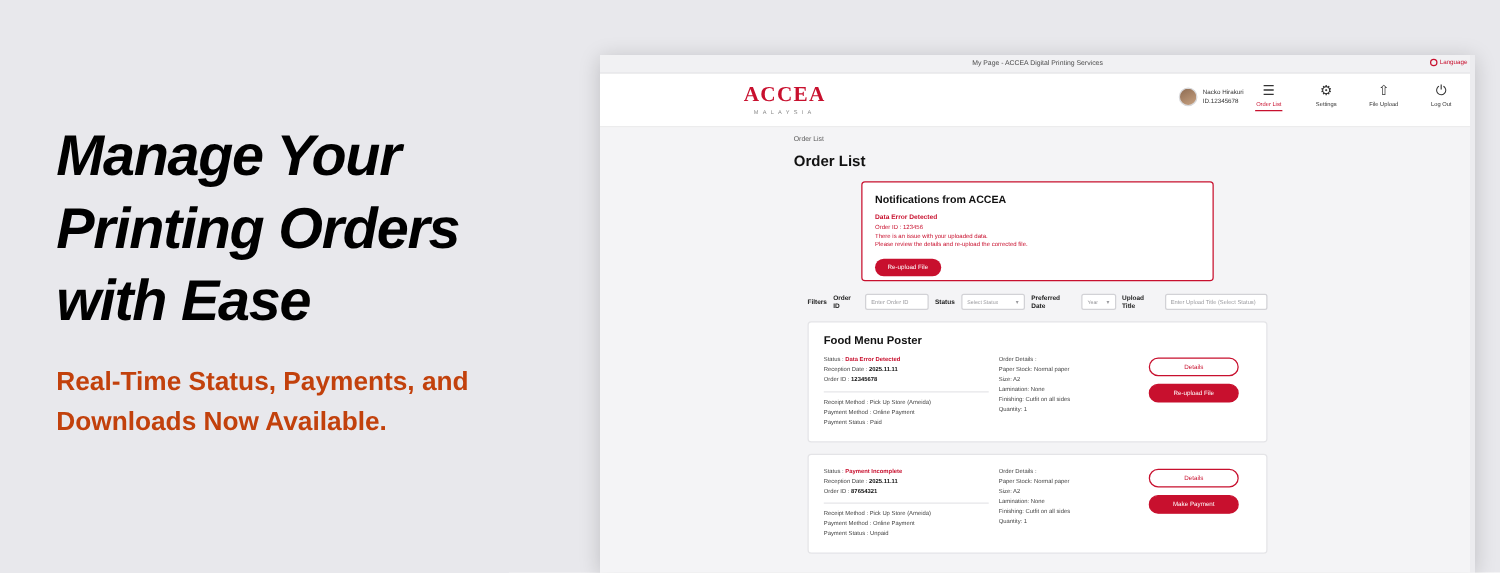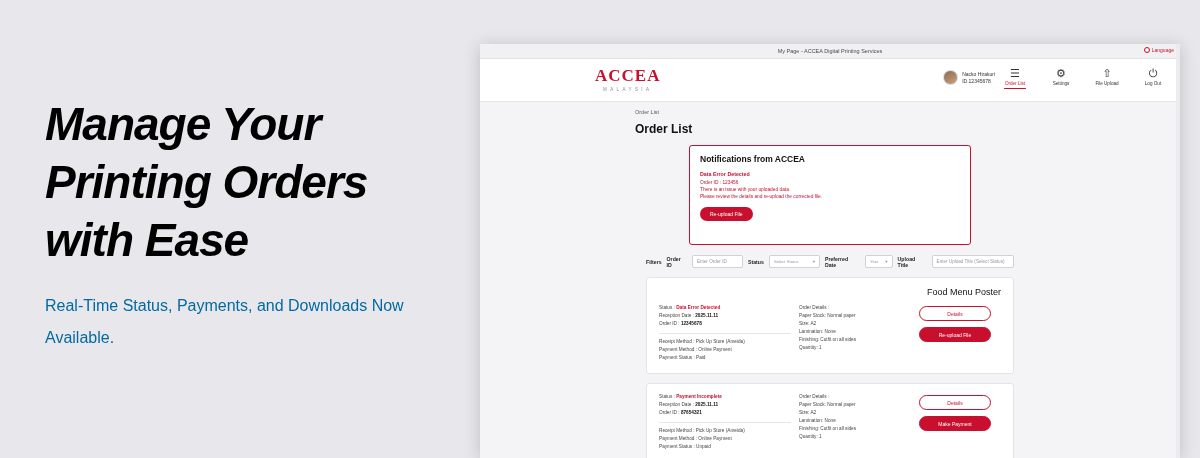--- a/index.html
+++ b/index.html
@@ -16,21 +16,21 @@
     background:#e8e8ec;
     padding:0;
   }
   .headline{
     position:absolute;left:45px;top:95px;width:420px;
     font-size:46px;line-height:58px;font-weight:bold;font-style:italic;
     color:#000000;letter-spacing:-1px;
   }
   .subhead{
     position:absolute;left:45px;top:290px;width:420px;
-    font-size:16px;line-height:32px;color:#0369a1;font-weight:400;
+    font-size:21px;line-height:32px;color:#c2410c;font-weight:700;
   }
   
   .window{
     position:absolute;left:480px;top:44px;width:700px;height:414px;
     background:#fff;
     box-shadow:0 2px 16px rgba(0,0,0,.18);
     overflow:hidden;
   }
   .titlebar{
     height:14px;background:#f1f1f3;border-bottom:1px solid #e2e2e5;
@@ -84,21 +84,21 @@
   .page{
     background:#f4f4f6;height:358px;padding:7px 0 0 0;position:relative;
   }
   .breadcrumb{font-size:5.5px;color:#5a5a5a;margin-left:155px;}
   .page-title{
     font-size:12px;font-weight:bold;color:#111;margin:7px 0 0 155px;
   }
   
   .notif{
     margin:9px auto 0;width:282px;background:#fff;border:1.4px solid #c8102e;
-    border-radius:3px;padding:8px 10px 23px 10px;box-sizing:border-box;
+    border-radius:3px;padding:8px 10px 3px 10px;box-sizing:border-box;
   }
   .notif h3{margin:0 0 7px 0;font-size:8.5px;color:#111;font-weight:bold;}
   .notif .err-title{font-size:5.3px;color:#c8102e;font-weight:bold;margin-bottom:2px;}
   .notif .line{font-size:4.8px;color:#c8102e;line-height:7px;}
   .btn{
     display:inline-block;background:#c8102e;color:#fff;border:none;border-radius:10px;
     font-size:5px;padding:4px 10px;margin-top:7px;cursor:pointer;
     font-family:"Liberation Sans", sans-serif;
   }
   
@@ -111,21 +111,21 @@
     border:1px solid #d2d2d6;background:#fff;border-radius:2px;
     font-size:4.6px;color:#9a9a9e;padding:3px 4px;box-sizing:border-box;
   }
   .sel{display:flex;align-items:center;justify-content:space-between;}
   .sel .cv{font-size:4.2px;}
   
   .order-card{
     margin:9px auto 0;width:368px;background:#fff;border:1px solid #e4e4e7;
     border-radius:3px;padding:9px 12px 11px 12px;box-sizing:border-box;position:relative;
   }
-  .order-card h4{margin:0 0 7px 0;font-size:9px;color:#111;font-weight:normal;text-align:right;}
+  .order-card h4{margin:0 0 7px 0;font-size:9px;color:#111;font-weight:bold;}
   .ocols{display:flex;}
   .col-left{width:140px;}
   .col-mid{width:110px;}
   .col-right{flex:1;display:flex;flex-direction:column;align-items:center;gap:6px;padding-top:2px;}
   .kv{font-size:4.7px;color:#444;line-height:8px;}
   .kv .red{color:#c8102e;font-weight:bold;}
   .kv .strong{color:#111;font-weight:bold;}
   .divider{border-top:1px solid #e6e6e9;margin:5px 0 4px 0;width:132px;}
   .btn-outline{
     display:inline-block;background:#fff;color:#c8102e;border:1px solid #c8102e;

